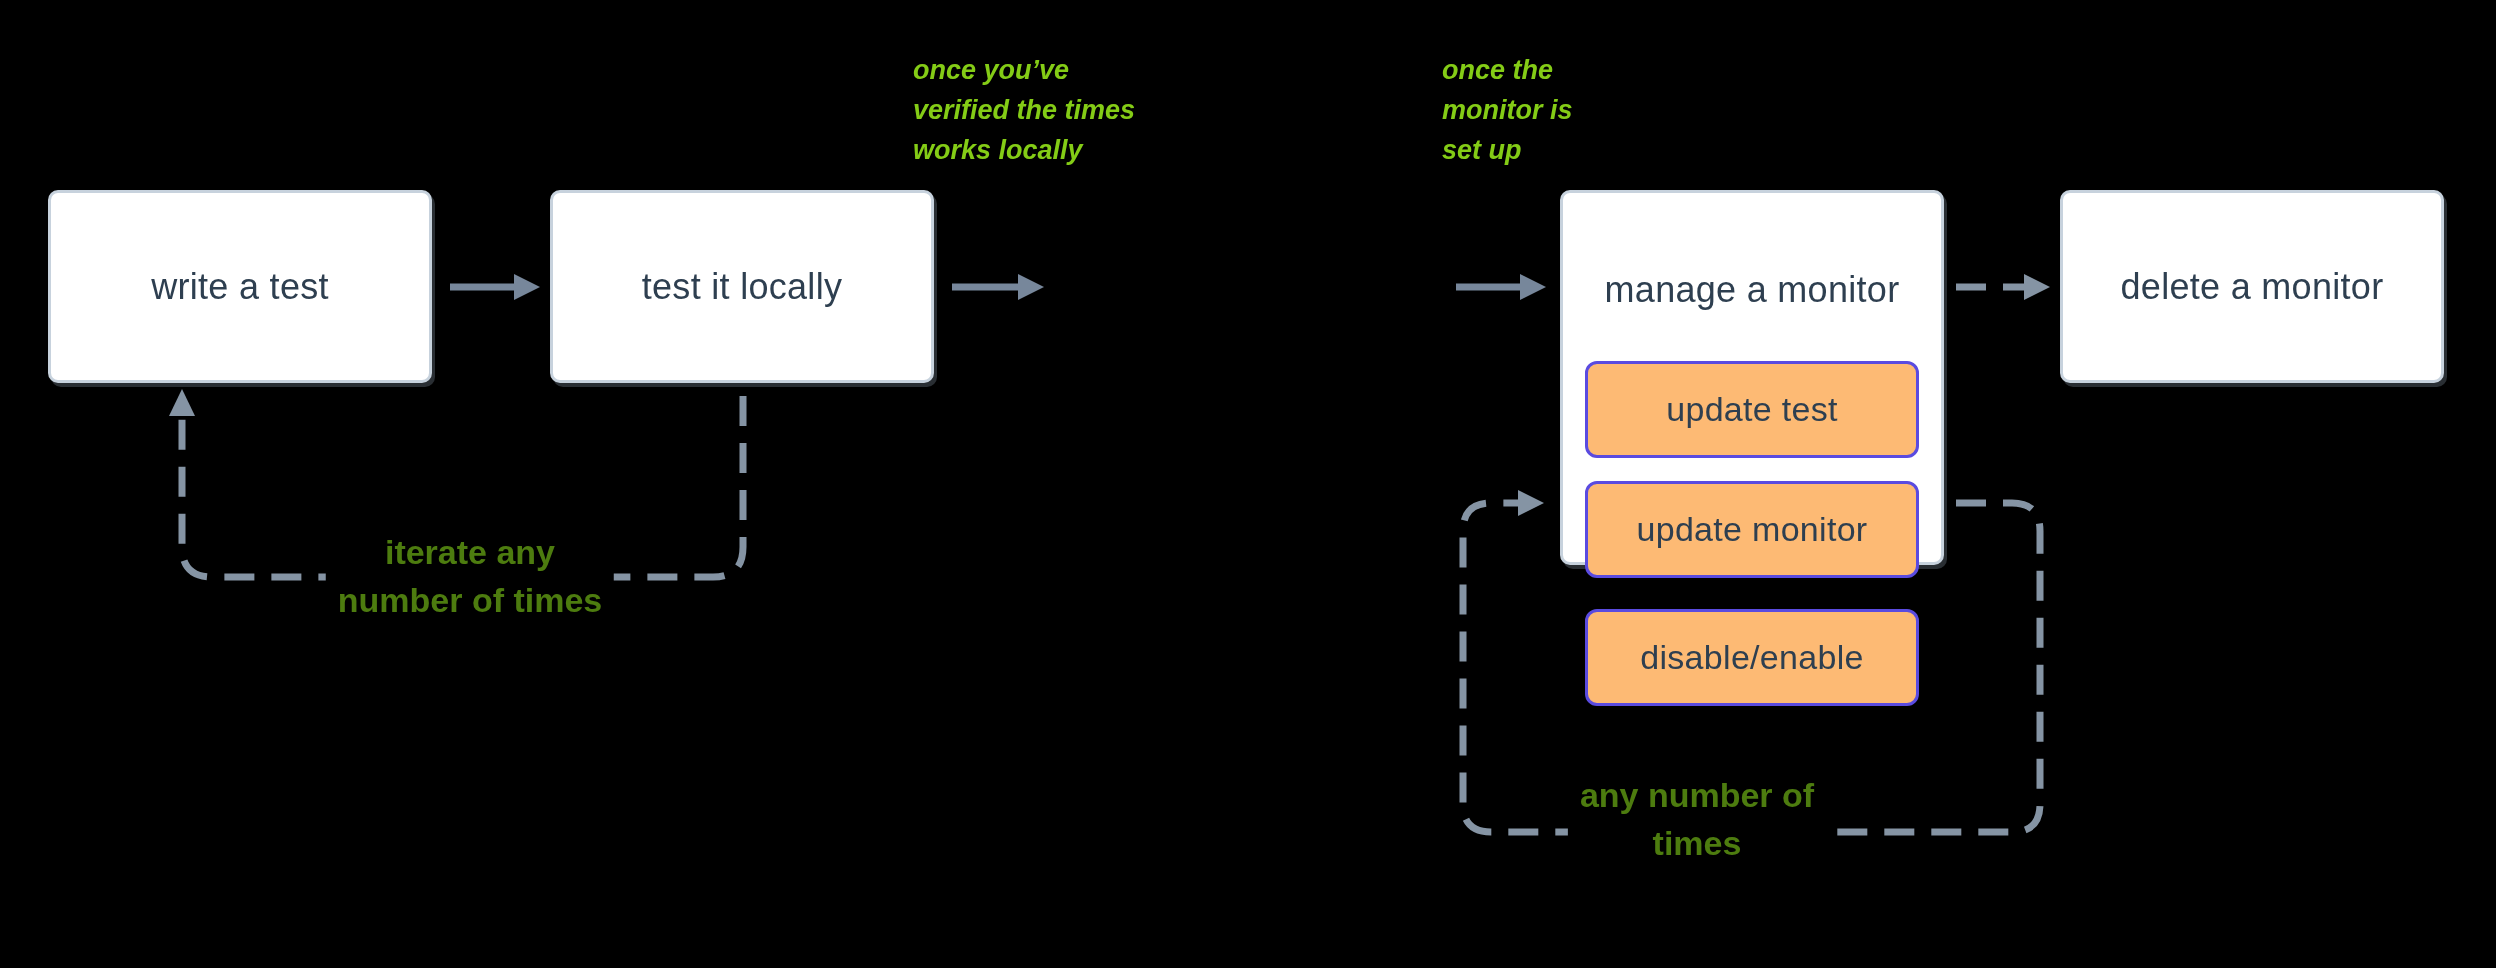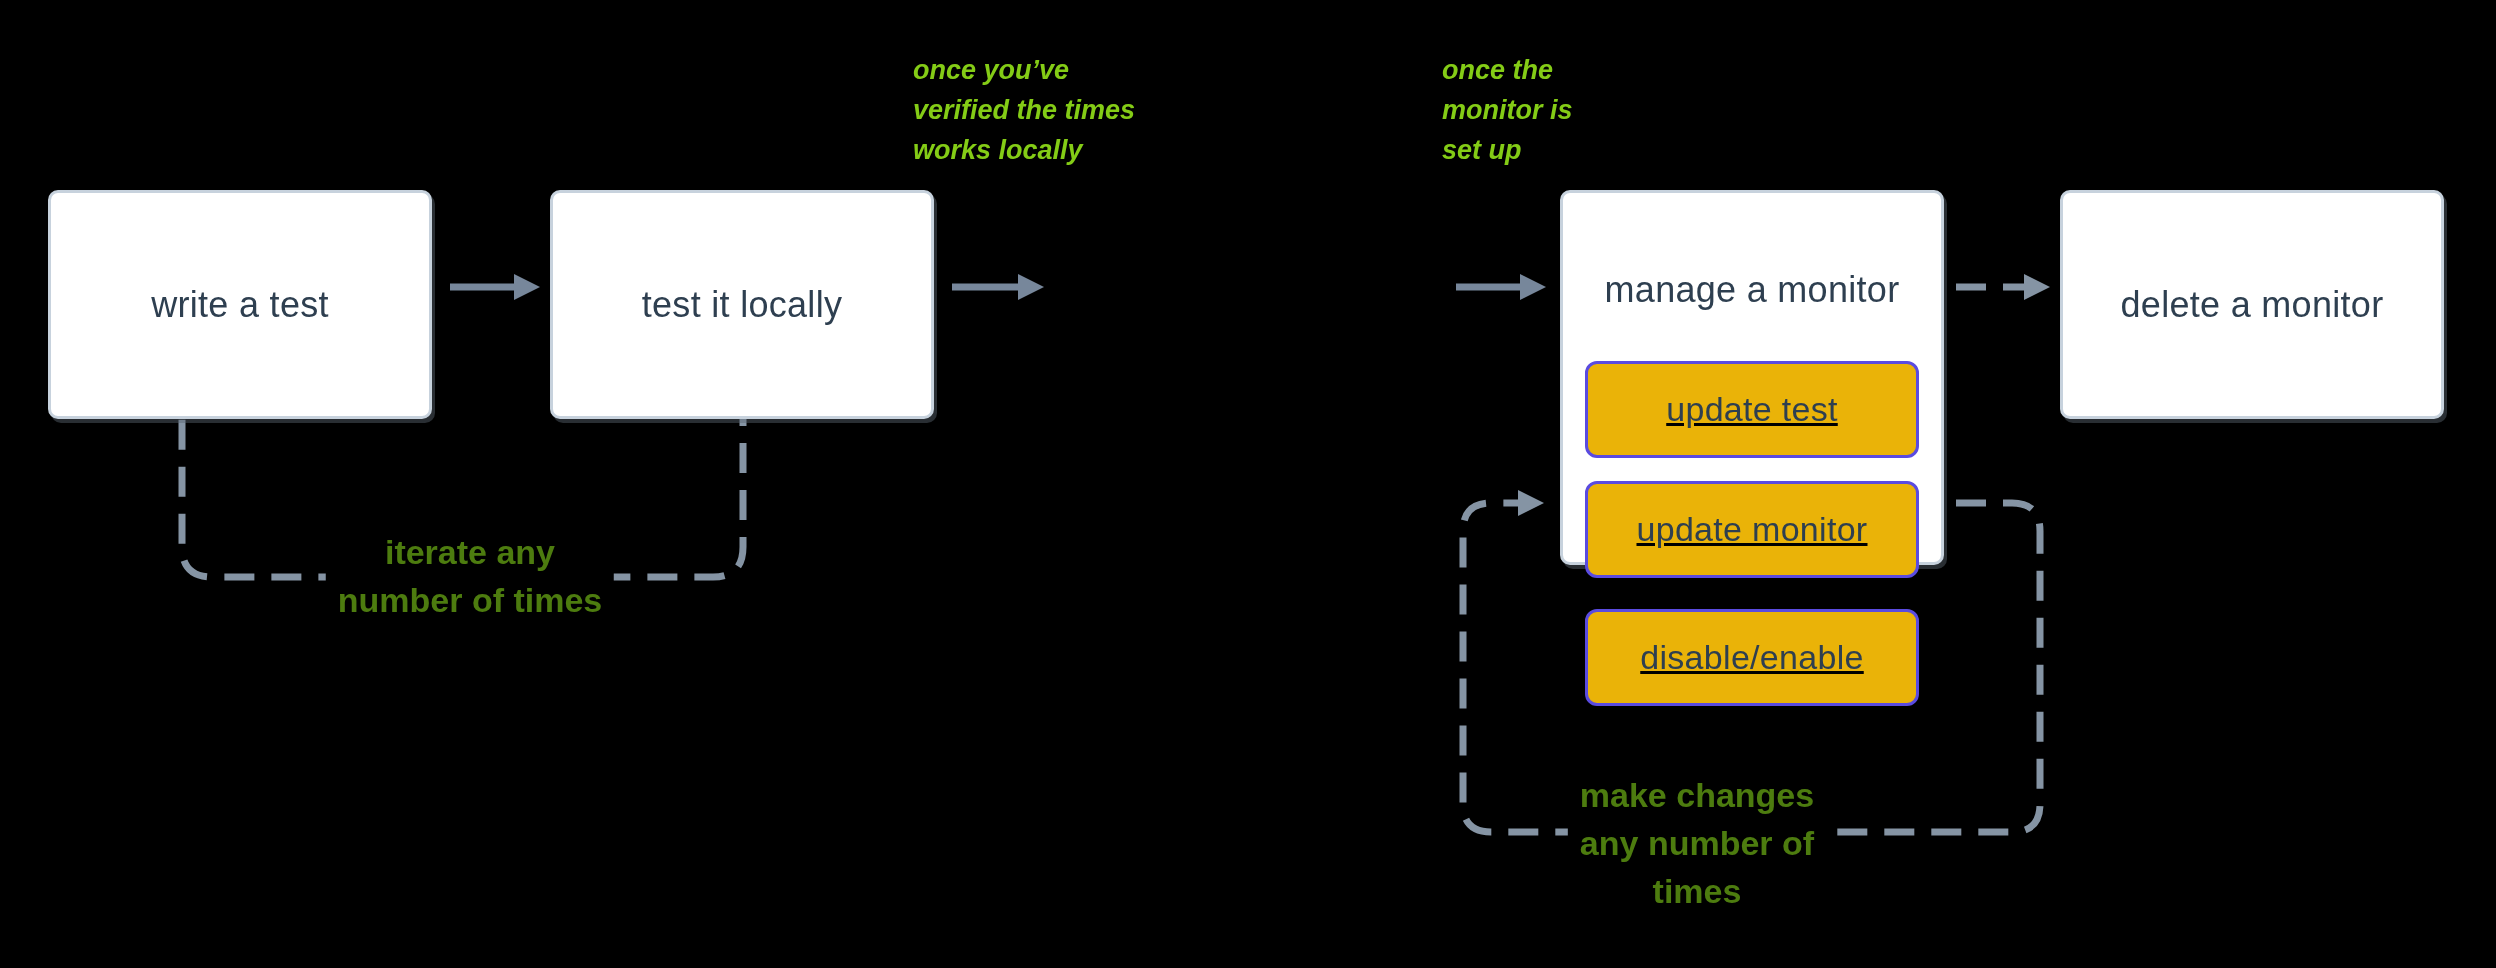--- a/index.html
+++ b/index.html
@@ -17,21 +17,21 @@
   }
   #wires {
     position: absolute;
     left: 0; top: 0;
     width: 2496px;
     height: 968px;
   }
   .node {
     position: absolute;
     top: 190px;
-    height: 229px;
+    height: 193px;
     width: 384px;
     background: #ffffff;
     border: 3px solid #c7d2dd;
     border-radius: 10px;
     box-sizing: border-box;
     box-shadow: 3px 4px 0 rgba(90, 102, 114, 0.45);
     display: flex;
     align-items: center;
     justify-content: center;
   }
@@ -51,28 +51,27 @@
     left: 0;
     right: 0;
     line-height: 38px;
     text-align: center;
   }
   .action-btn {
     position: absolute;
     left: 22px;
     right: 22px;
     height: 97px;
-    background: #eab308;
+    background: #fdba74;
     border: 3px solid #5a4be0;
     border-radius: 12px;
     box-sizing: border-box;
     display: flex;
     align-items: center;
     justify-content: center;
-    text-decoration: underline;
   }
   .action-label {
     font-size: 34px;
     color: #2e3f50;
     letter-spacing: 0.3px;
   }
   .annotation {
     position: absolute;
     top: 50px;
     font-size: 27px;
@@ -170,18 +169,17 @@
     <div>monitor is</div>
     <div>set up</div>
   </div>
 
   <div class="loop-label" style="left:470px; top:524px">
     <div>iterate any</div>
     <div>number of times</div>
   </div>
 
   <div class="loop-label" style="left:1697px; top:767px">
-    <div>make changes</div>
     <div>any number of</div>
     <div>times</div>
   </div>
 
 </div>
 
 </body></html>

